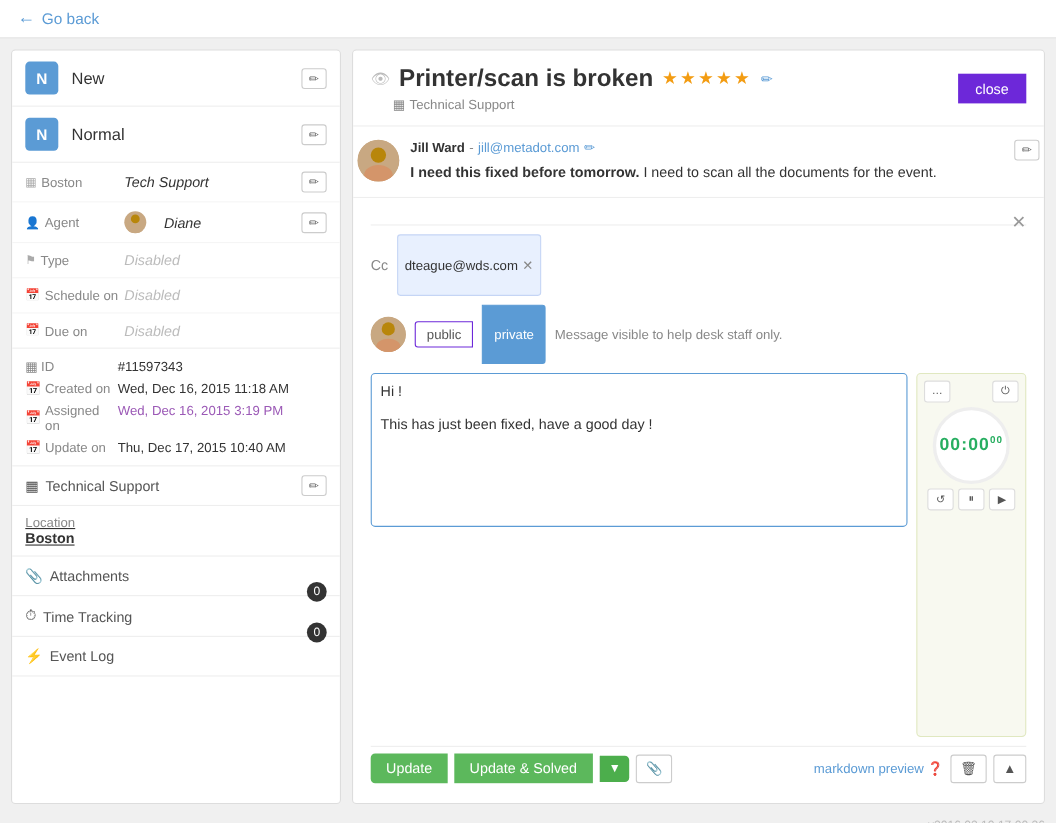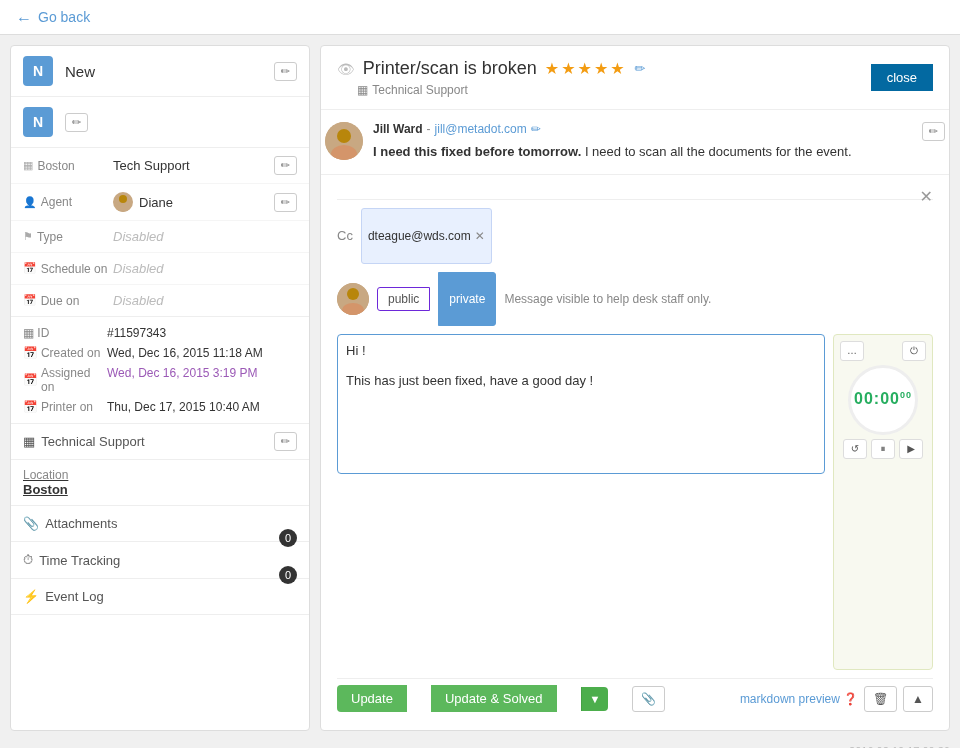--- a/index.html
+++ b/index.html
@@ -92,26 +92,27 @@
       display: flex;
       align-items: center;
       gap: 4px;
       flex-shrink: 0;
     }
     .meta-label .icon { font-size: 11px; color: #aaa; }
     .meta-value {
       flex: 1;
       font-size: 13px;
       color: #333;
+      font-style: italic;
     }
     .meta-value.disabled { color: #bbb; font-style: italic; }
     .meta-value.agent-value {
       display: flex;
       align-items: center;
-      gap: 6px;
+      gap: 16px;
     }
     .agent-avatar-small {
       width: 20px;
       height: 20px;
       border-radius: 50%;
       background: #c8a882;
       overflow: hidden;
     }
 
     .info-section {
@@ -217,36 +218,36 @@
       flex-direction: column;
       gap: 4px;
     }
     .ticket-title-row {
       display: flex;
       align-items: center;
       gap: 8px;
     }
     .eye-icon { color: #bbb; font-size: 14px; }
     .ticket-title {
-      font-size: 18px;
-      font-weight: normal;
+      font-size: 22px;
+      font-weight: bold;
       color: #333;
     }
     .stars { color: #f39c12; font-size: 16px; letter-spacing: 2px; }
     .pencil-icon { color: #5b9bd5; font-size: 13px; cursor: pointer; }
     .ticket-subtitle {
       font-size: 12px;
       color: #888;
       display: flex;
       align-items: center;
       gap: 4px;
       padding-left: 20px;
     }
     .close-btn {
-      background: #0369a1;
+      background: #6d28d9;
       color: #fff;
       border: none;
       border-radius: 0;
       padding: 6px 16px;
       cursor: pointer;
       font-size: 13px;
     }
 
     .message-block {
       padding: 12px 4px;
@@ -460,21 +461,21 @@
     }
 
     .reply-actions {
       display: flex;
       align-items: center;
       gap: 6px;
       padding: 6px 0;
       border-top: 1px solid #eee;
       justify-content: space-between;
     }
-    .reply-actions-left { display: flex; gap: 24px; align-items: center; justify-content: center; }
+    .reply-actions-left { display: flex; gap: 6px; align-items: center; justify-content: center; }
     .reply-actions-right { display: flex; gap: 6px; align-items: center; }
     .btn-update {
       background: #5cb85c;
       color: #fff;
       border: none;
       border-radius: 4px 0 0 4px;
       padding: 6px 14px;
       cursor: pointer;
       font-size: 13px;
     }
@@ -546,20 +547,21 @@
   <div class="left-panel">
 
     <div class="ticket-status-row">
       <div class="status-badge">N</div>
       <span class="status-label">New</span>
       <button class="edit-icon-btn">✏</button>
     </div>
 
     <div class="ticket-status-row">
       <div class="status-badge">N</div>
+      <span class="status-label">Normal</span>
       <button class="edit-icon-btn">✏</button>
     </div>
 
     <div class="meta-section">
       <div class="meta-row">
         <div class="meta-label">
           <span class="icon">▦</span>
           <span>Boston</span>
         </div>
         <span class="meta-value">Tech Support</span>
@@ -622,21 +624,21 @@
       <div class="info-row">
         <span class="info-row-label">
           <span>📅</span>
           <span>Assigned on</span>
         </span>
         <span class="info-row-value purple">Wed, Dec 16, 2015 3:19 PM</span>
       </div>
       <div class="info-row">
         <span class="info-row-label">
           <span>📅</span>
-          <span>Printer on</span>
+          <span>Update on</span>
         </span>
         <span class="info-row-value">Thu, Dec 17, 2015 10:40 AM</span>
       </div>
     </div>
 
     <div class="kb-section">
       <div class="kb-label">
         <span>▦</span>
         <span>Technical Support</span>
       </div>

